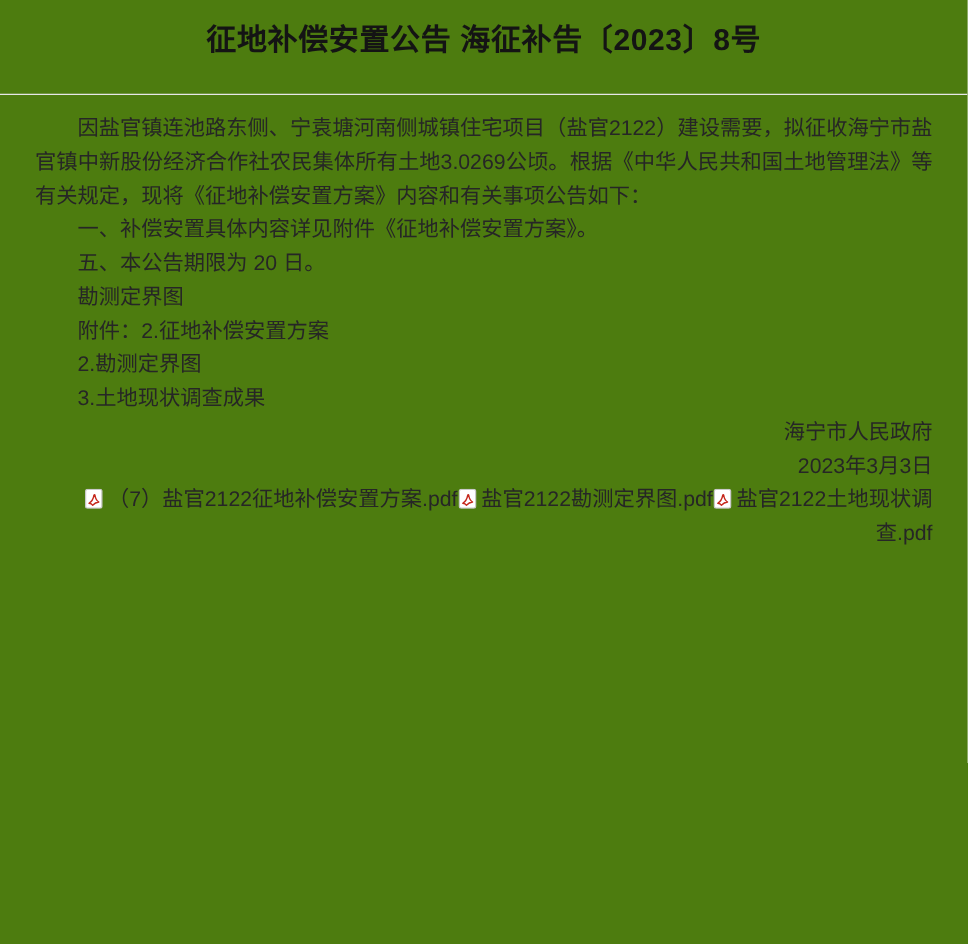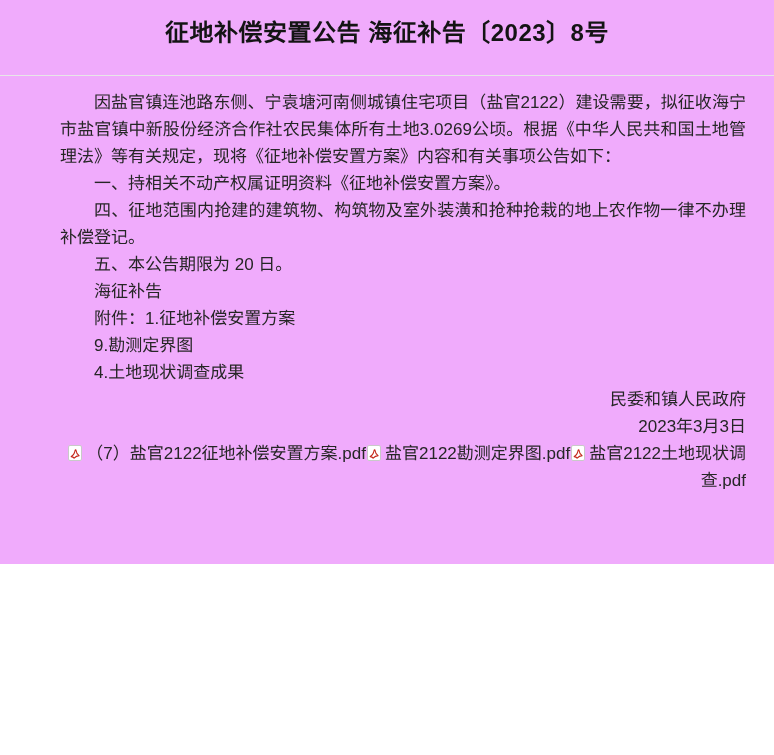--- a/index.html
+++ b/index.html
@@ -10,23 +10,23 @@
   body {
     width: 774px;
     height: 755px;
     overflow: hidden;
     font-family: "Liberation Sans", "DejaVu Sans", sans-serif;
     color: #262626;
     -webkit-font-smoothing: antialiased;
   }
   .page {
     width: 774px;
-    height: 564px;
+    height: 755px;
     box-sizing: border-box;
-    background: #f0abfc;
+    background: #4d7c0f;
   }
   .title {
     margin: 0;
     padding: 17px 10px 26px;
     text-align: center;
     font-size: 24px;
     line-height: 32px;
     font-weight: 700;
     color: #141414;
     letter-spacing: 0.5px;
@@ -36,21 +36,20 @@
     border: none;
     border-top: 1px solid #e7e7e7;
     margin: 0;
   }
   .content {
     padding: 13px 28px 0 28px;
     font-size: 17px;
     line-height: 27px;
     text-align: justify;
     color: #262626;
-    margin-left: 32px;
   }
   .content p {
     margin: 0;
     text-indent: 2em;
   }
   .content p.right {
     text-indent: 0;
     text-align: right;
   }
   .attachments {
@@ -79,29 +78,28 @@
 <body>
 
 <div class="page">
 
   <h1 class="title">征地补偿安置公告 海征补告〔2023〕8号</h1>
 
   <hr class="divider">
 
   <div class="content">
     <p>因盐官镇连池路东侧、宁袁塘河南侧城镇住宅项目（盐官2122）建设需要，拟征收海宁市盐官镇中新股份经济合作社农民集体所有土地3.0269公顷。根据《中华人民共和国土地管理法》等有关规定，现将《征地补偿安置方案》内容和有关事项公告如下：</p>
-    <p>一、持相关不动产权属证明资料《征地补偿安置方案》。</p>
-    <p>四、征地范围内抢建的建筑物、构筑物及室外装潢和抢种抢栽的地上农作物一律不办理补偿登记。</p>
+    <p>一、补偿安置具体内容详见附件《征地补偿安置方案》。</p>
     <p>五、本公告期限为 20 日。</p>
-    <p>海征补告</p>
-    <p>附件：1.征地补偿安置方案</p>
-    <p>9.勘测定界图</p>
-    <p>4.土地现状调查成果</p>
+    <p>勘测定界图</p>
+    <p>附件：2.征地补偿安置方案</p>
+    <p>2.勘测定界图</p>
+    <p>3.土地现状调查成果</p>
 
-    <p class="right">民委和镇人民政府</p>
+    <p class="right">海宁市人民政府</p>
     <p class="right">2023年3月3日</p>
 
     <p class="right attachments"><a class="att-link"><span class="pdf-ic"><svg viewBox="0 0 16 16" xmlns="http://www.w3.org/2000/svg">
               <rect x="1.5" y="0.5" width="13" height="15" rx="1.5" fill="#ffffff" stroke="#c9c9c9"></rect>
               <path d="M4.2 11.6 C6.2 10.5 7.6 8.3 8.2 5.2 C8.3 4.6 8.9 4.6 9.0 5.2 C9.3 7.6 10.4 9.6 12.1 10.6 C10.2 10.8 8.6 11.6 7.1 13.2 C6.6 12.2 5.6 11.7 4.2 11.6 Z" fill="none" stroke="#c5281c" stroke-width="1.1" stroke-linejoin="round"></path>
             </svg></span><span>（7）盐官2122征地补偿安置方案.pdf</span></a><a class="att-link"><span class="pdf-ic"><svg viewBox="0 0 16 16" xmlns="http://www.w3.org/2000/svg">
               <rect x="1.5" y="0.5" width="13" height="15" rx="1.5" fill="#ffffff" stroke="#c9c9c9"></rect>
               <path d="M4.2 11.6 C6.2 10.5 7.6 8.3 8.2 5.2 C8.3 4.6 8.9 4.6 9.0 5.2 C9.3 7.6 10.4 9.6 12.1 10.6 C10.2 10.8 8.6 11.6 7.1 13.2 C6.6 12.2 5.6 11.7 4.2 11.6 Z" fill="none" stroke="#c5281c" stroke-width="1.1" stroke-linejoin="round"></path>
             </svg></span><span>盐官2122勘测定界图.pdf</span></a><a class="att-link"><span class="pdf-ic"><svg viewBox="0 0 16 16" xmlns="http://www.w3.org/2000/svg">
               <rect x="1.5" y="0.5" width="13" height="15" rx="1.5" fill="#ffffff" stroke="#c9c9c9"></rect>

